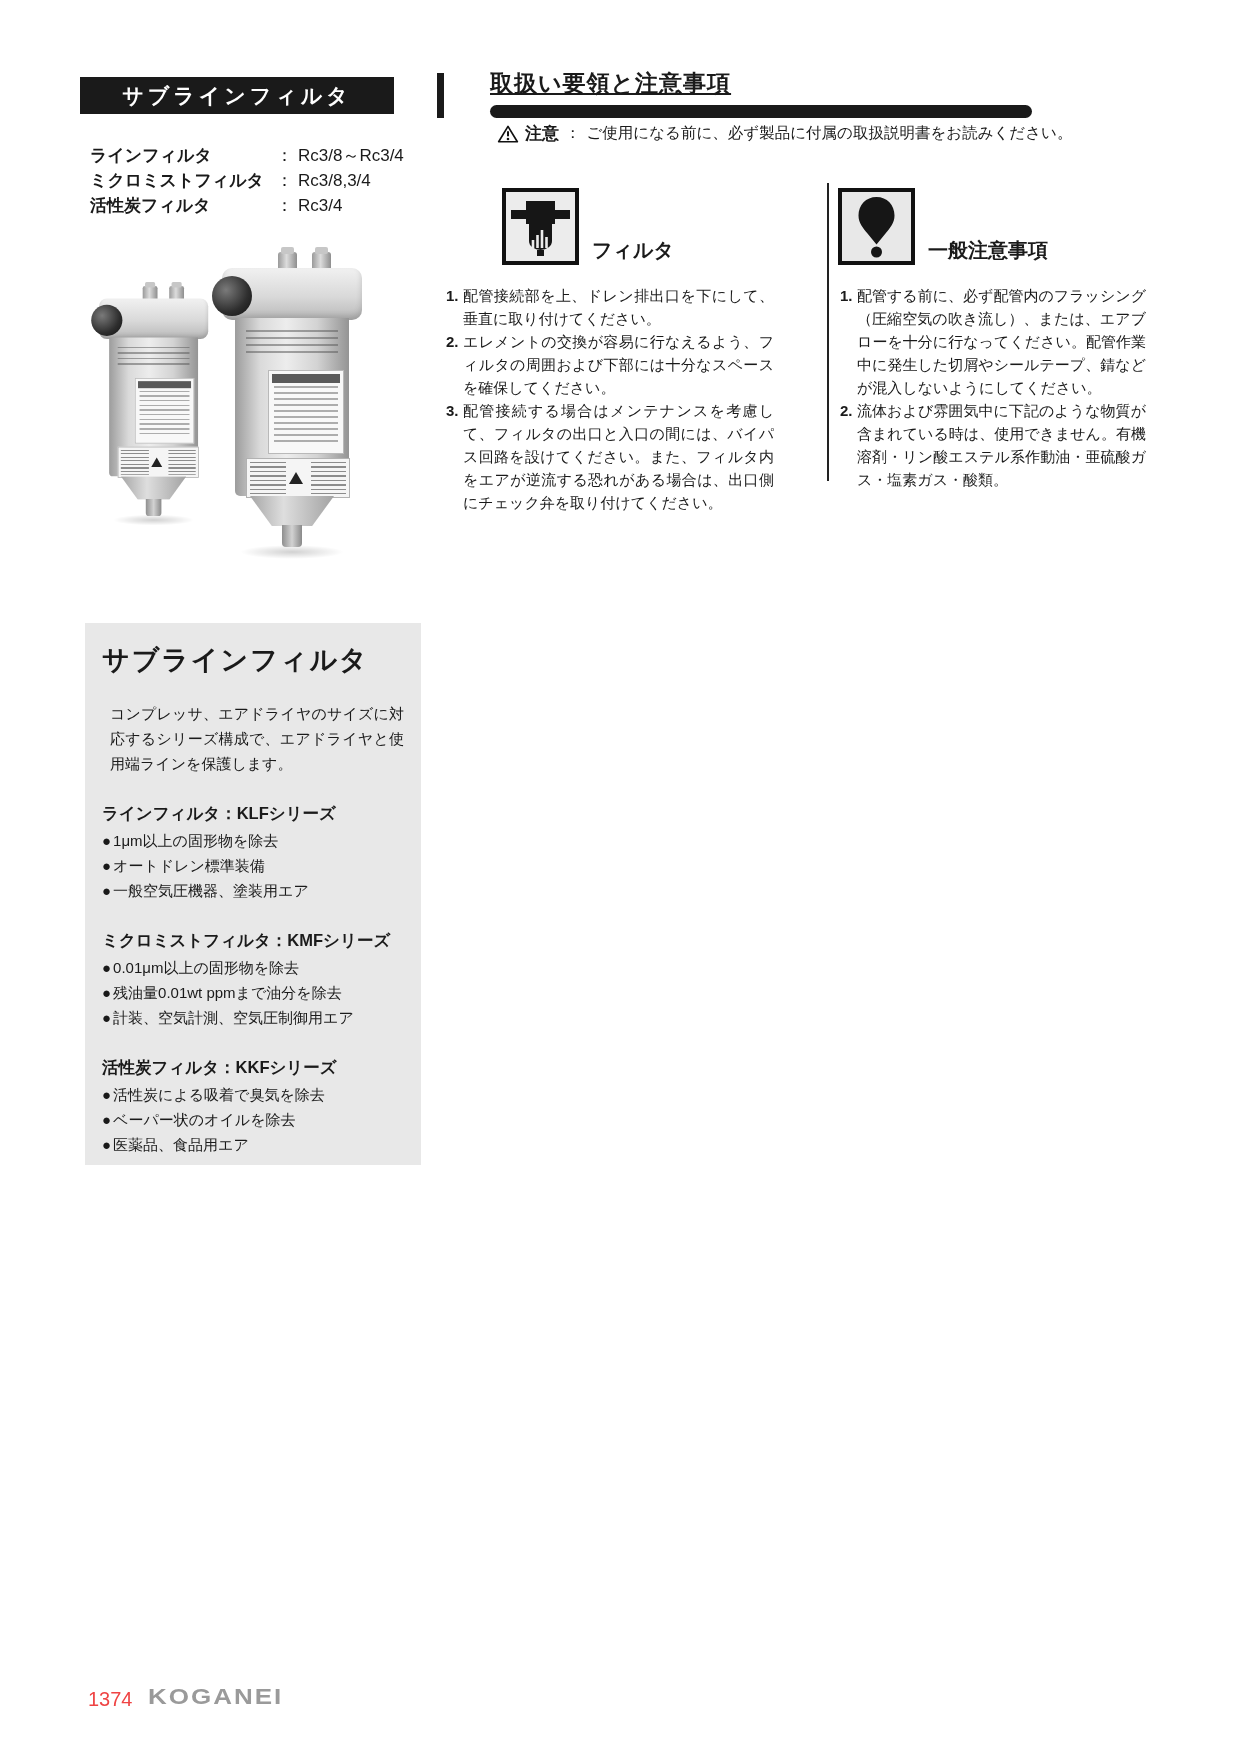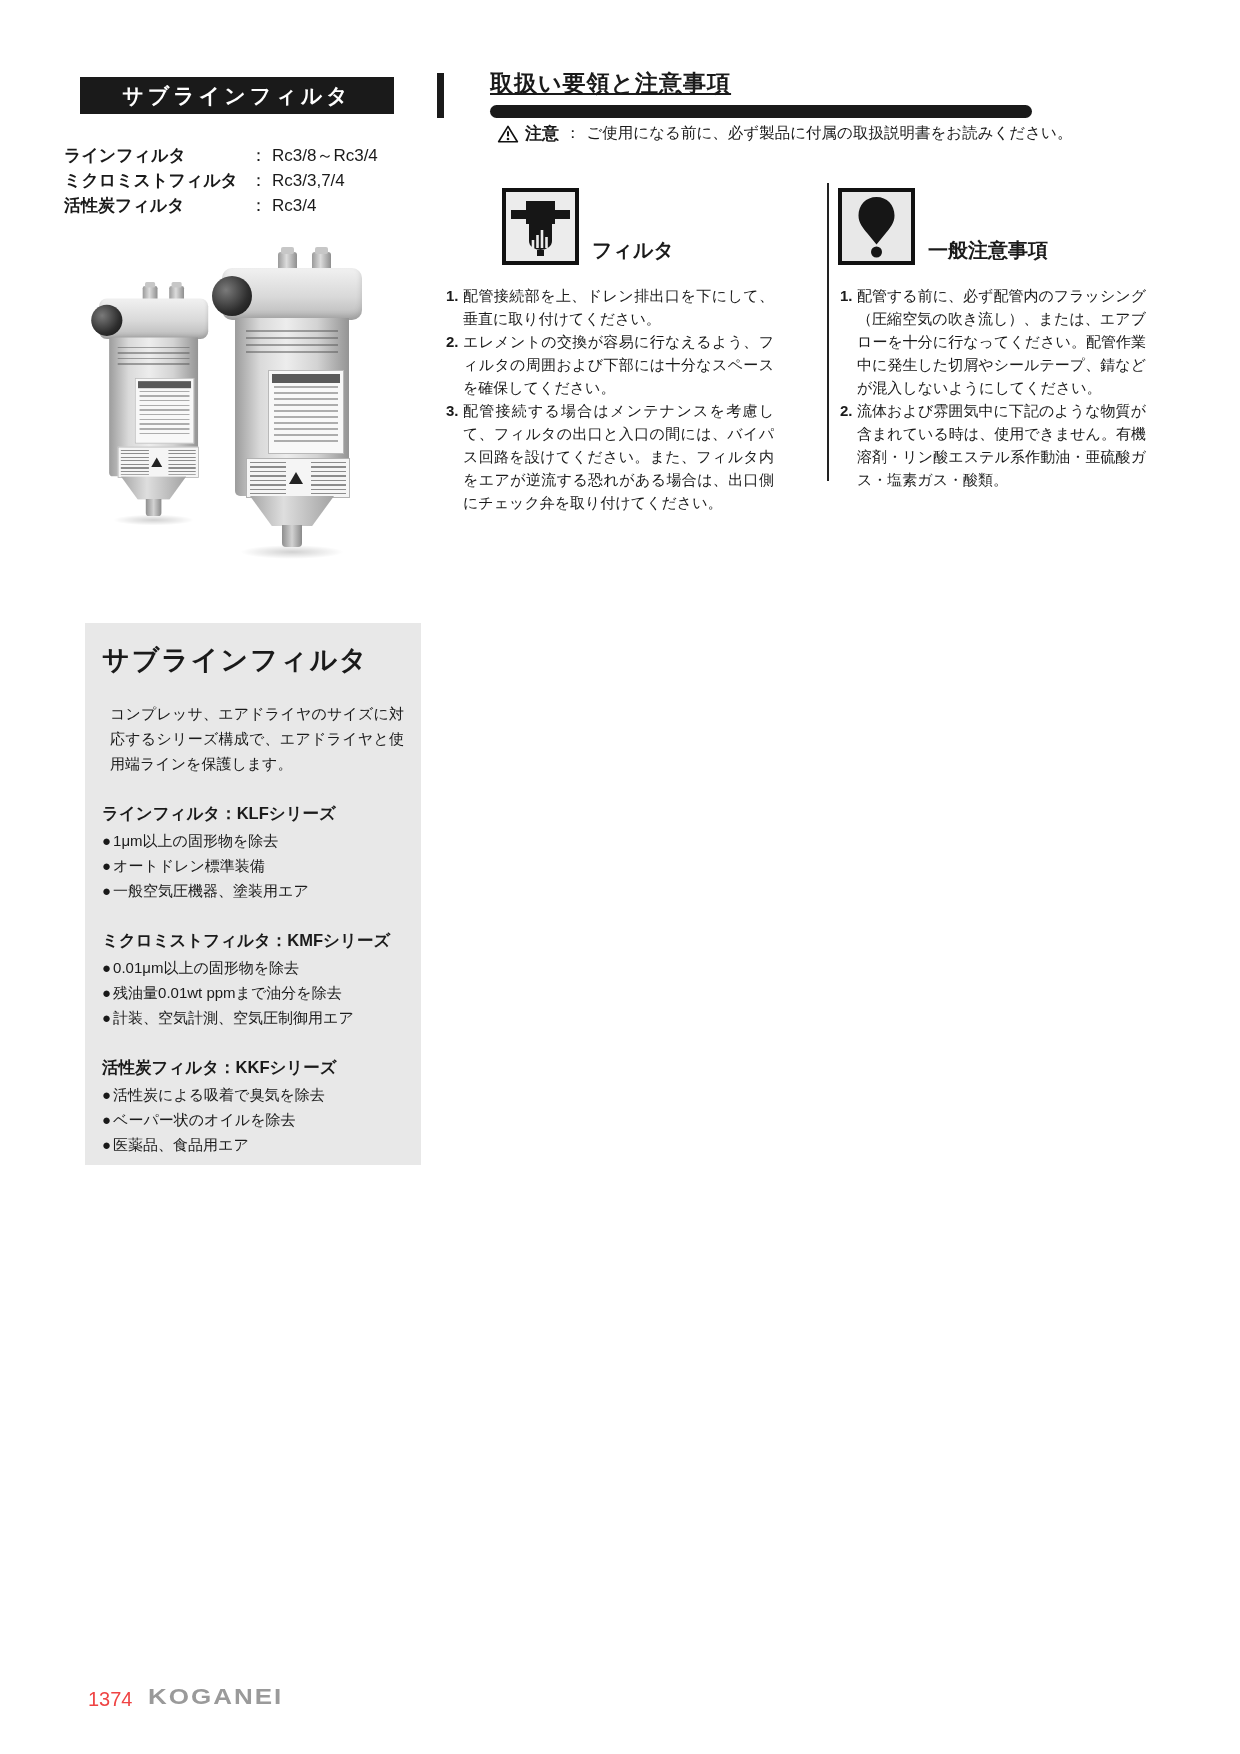--- a/index.html
+++ b/index.html
@@ -3,21 +3,21 @@
 <meta charset="utf-8">
 <style>
   html,body{margin:0;padding:0;background:#fff;}
   .page{position:relative;width:1240px;height:1754px;background:#ffffff;overflow:hidden;
         font-family:"Liberation Sans","DejaVu Sans",sans-serif;color:#1a1a1a;}
 
   
   .title-box{position:absolute;left:80px;top:77px;width:314px;height:37px;background:#1a1a1a;
              color:#fff;font-size:21px;font-weight:700;letter-spacing:4px;
              display:flex;align-items:center;justify-content:center;}
-  .specs{position:absolute;left:64px;top:143px;font-size:17px;}
+  .specs{position:absolute;left:90px;top:143px;font-size:17px;}
   .spec-row{display:flex;line-height:25px;}
   .spec-label{font-weight:700;width:186px;}
   .spec-sep{margin-right:5px;}
 
   
   .photo{position:absolute;left:90px;top:250px;width:300px;height:312px;}
   .filter-unit{position:absolute;width:140px;height:300px;transform-origin:0 0;}
   .fu-small{left:9px;top:36px;transform:scale(0.78);}
   .fu-large{left:132px;top:2px;}
   .fu-port{position:absolute;top:0;width:19px;height:22px;border-radius:3px;
@@ -99,21 +99,21 @@
 
       <div class="spec-row">
         <span class="spec-label">ラインフィルタ</span>
         <span class="spec-sep">：</span>
         <span class="spec-value">Rc3/8～Rc3/4</span>
       </div>
 
       <div class="spec-row">
         <span class="spec-label">ミクロミストフィルタ</span>
         <span class="spec-sep">：</span>
-        <span class="spec-value">Rc3/3,7/4</span>
+        <span class="spec-value">Rc3/8,3/4</span>
       </div>
 
       <div class="spec-row">
         <span class="spec-label">活性炭フィルタ</span>
         <span class="spec-sep">：</span>
         <span class="spec-value">Rc3/4</span>
       </div>
 
   </div>
 

